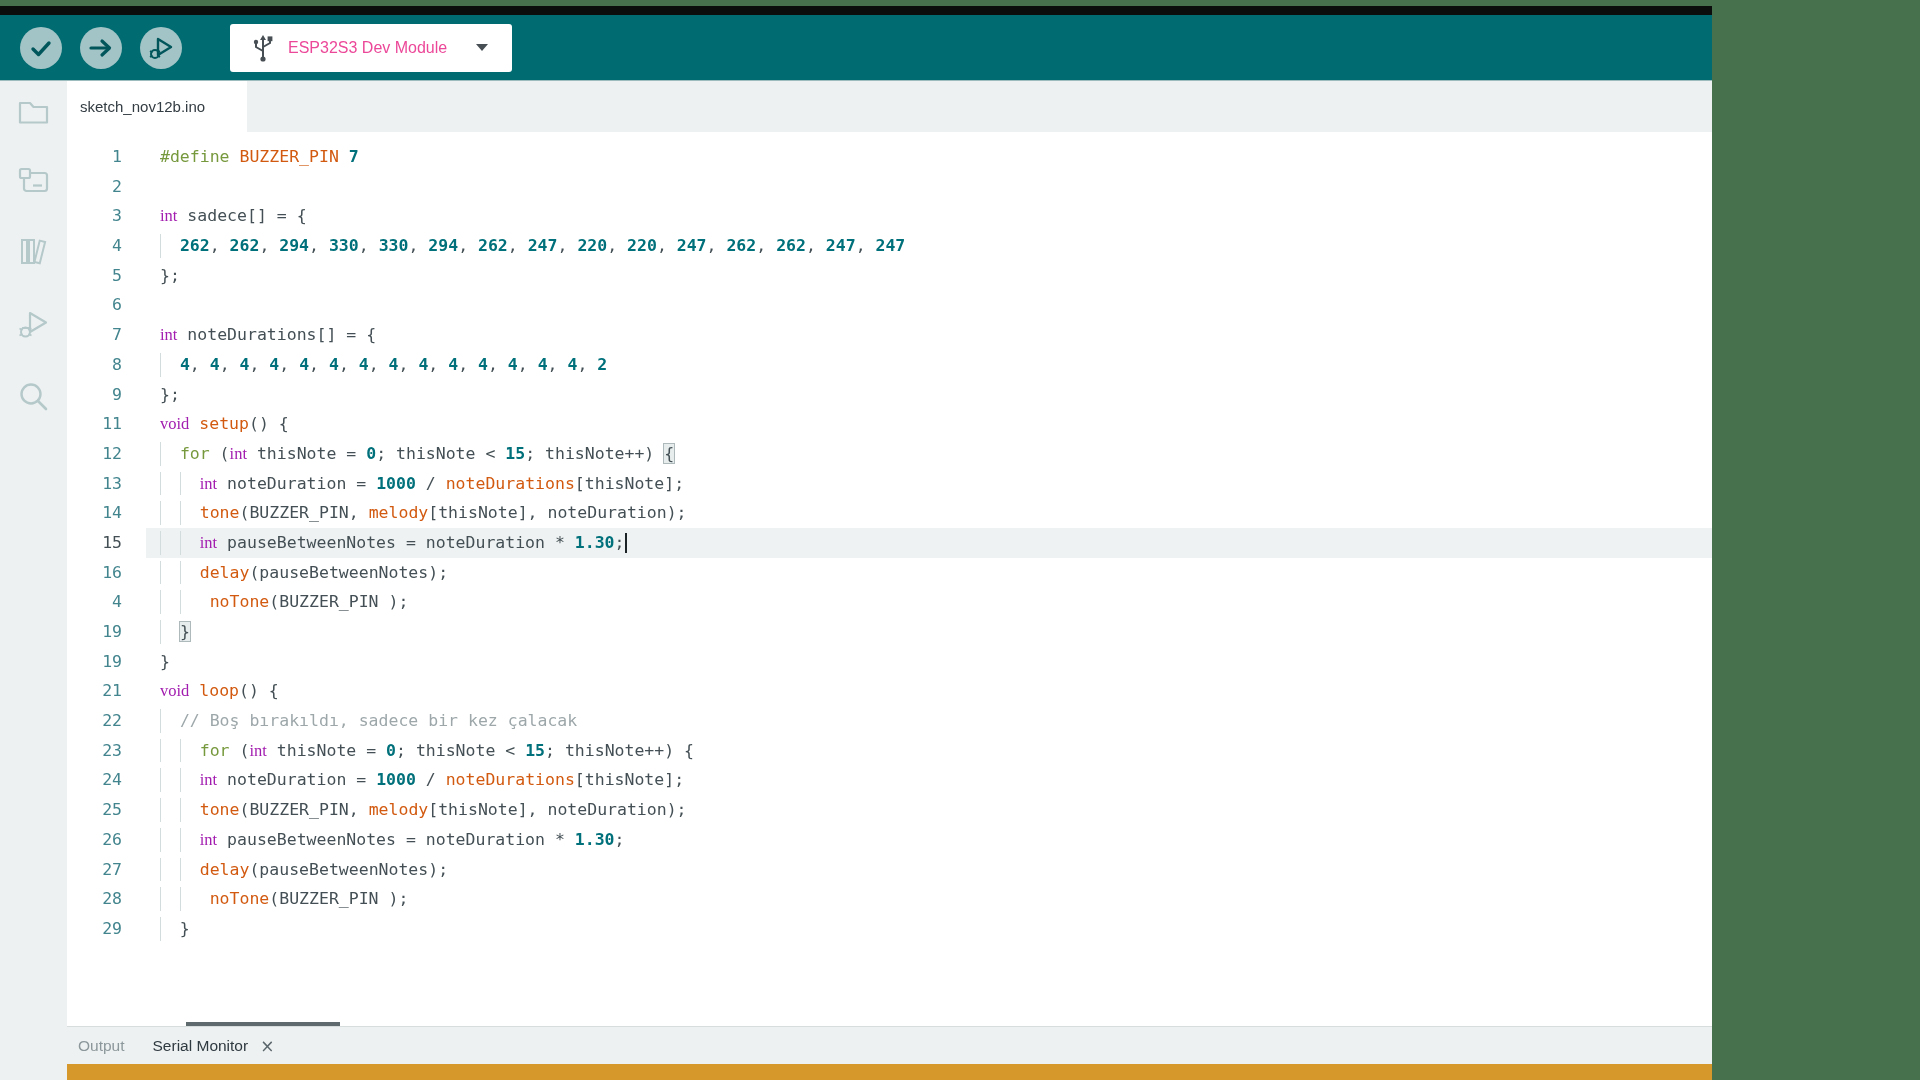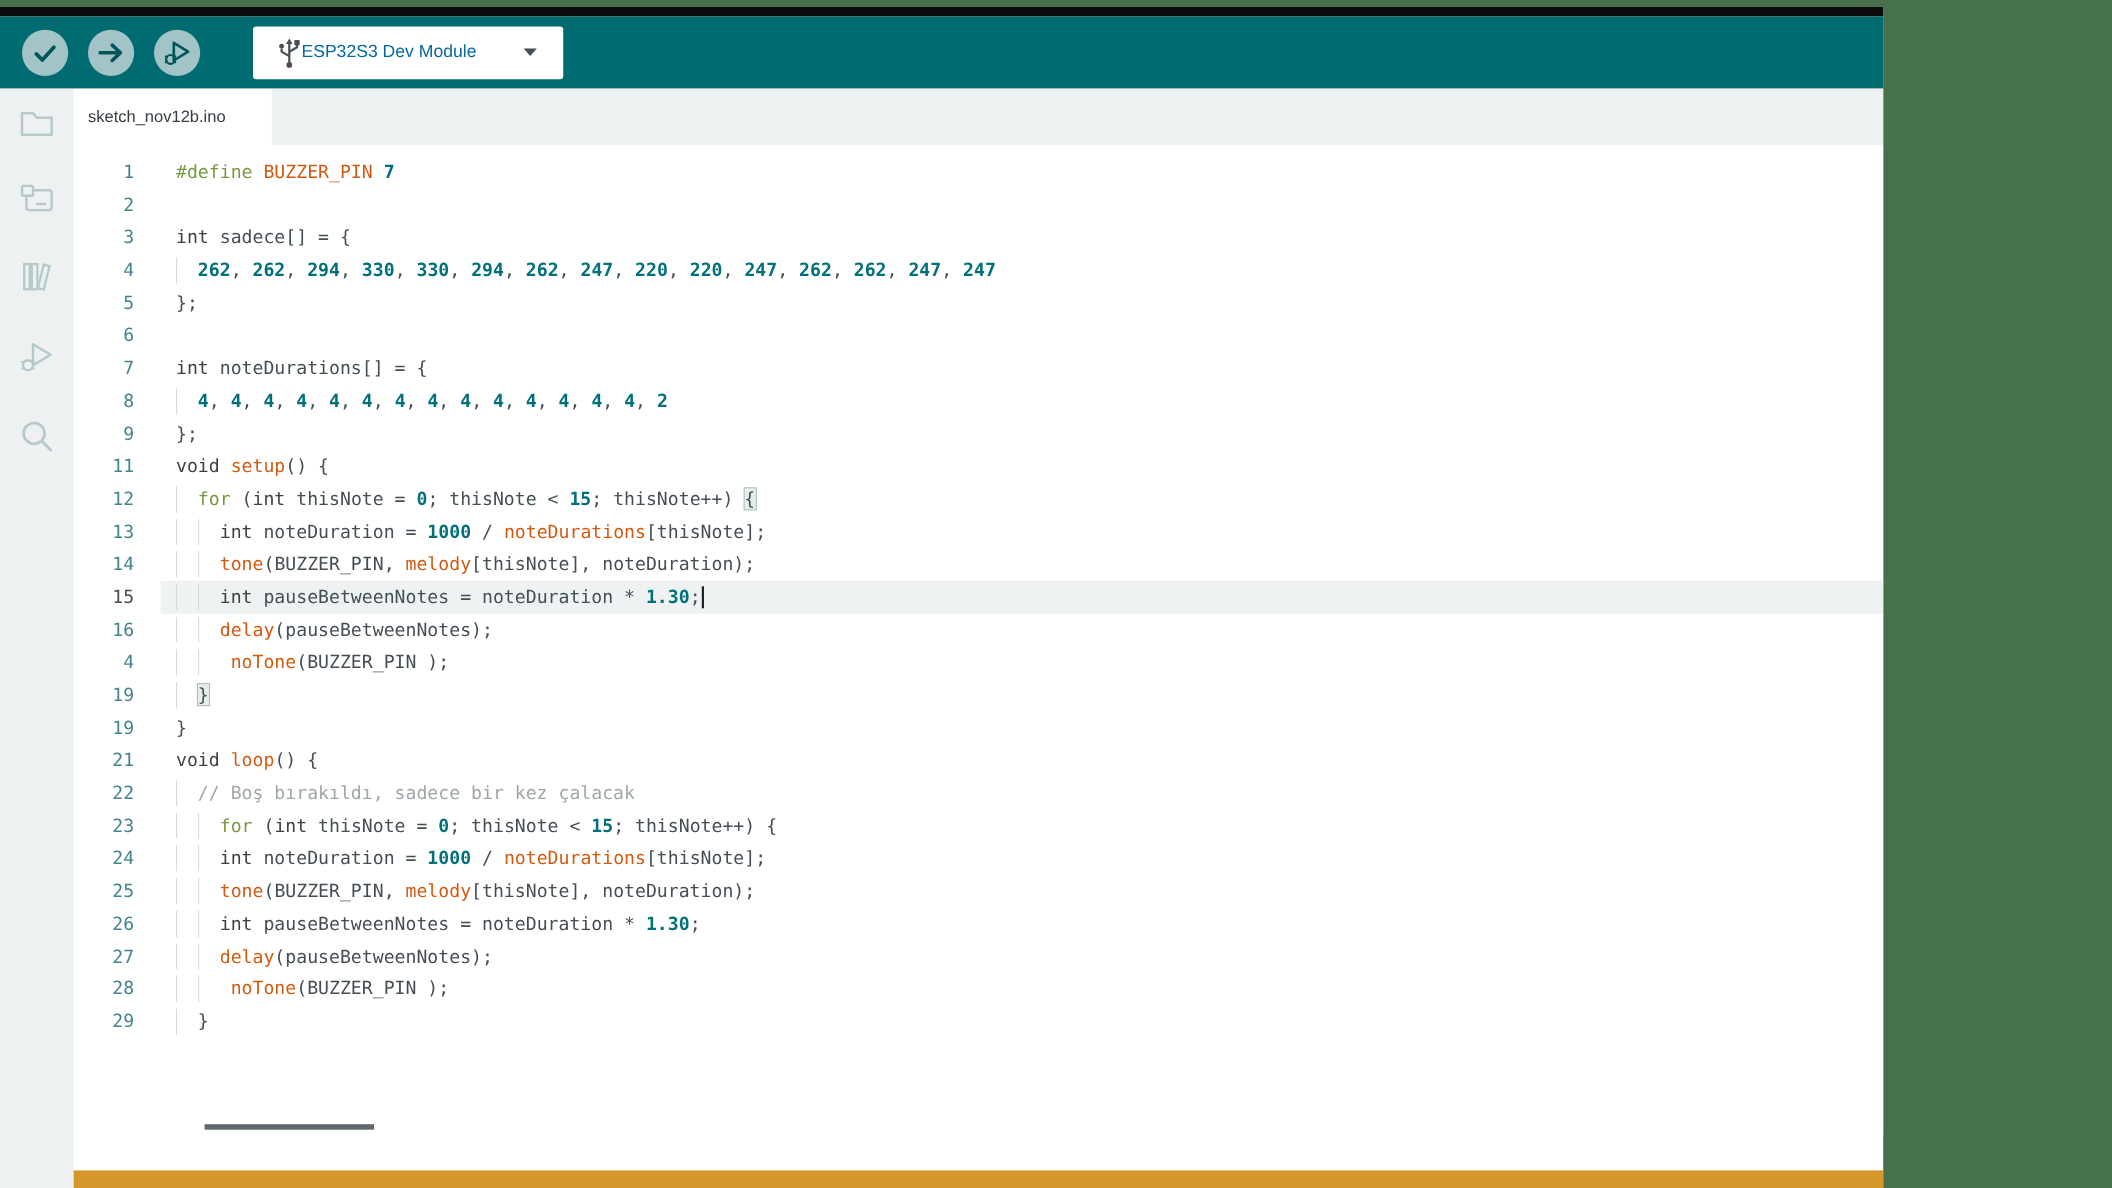--- a/index.html
+++ b/index.html
@@ -12,21 +12,21 @@
 
   
   .toolbar { position:absolute; left:0; top:9px; width:100%; height:66px; background:#006b70;
              border-bottom:1px solid #9dbcbe; display:flex; align-items:center; }
   .tb-btn { width:42px; height:42px; border-radius:50%; background:#a2c4c6; border:none;
             display:flex; align-items:center; justify-content:center; cursor:pointer; }
   .tb-btn.b1 { margin-left:20px; } .tb-btn { margin-right:18px; }
   .board-select { margin-left:30px; width:282px; height:48px; background:#ffffff; border-radius:3px;
                   display:flex; align-items:center; cursor:pointer; }
   .board-select .usb { margin-left:22px; }
-  .board-select .label { font-size:16px; color:#0369a1; flex:1; }
+  .board-select .label { margin-left:14px; font-size:16px; color:#ec4899; flex:1; }
   .board-select .caret { width:0; height:0; border-left:6px solid transparent; border-right:6px solid transparent;
                          border-top:7px solid #474f54; margin-right:24px; }
 
   
   .sidebar { position:absolute; left:0; top:75px; width:67px; height:999px; background:#edf1f1; }
   .side-icon { position:absolute; left:16px; width:35px; height:35px; cursor:pointer; }
 
   
   .tabbar { position:absolute; left:67px; top:75px; width:1645px; height:51px; background:#edf1f1; display:flex; }
   .tab { width:180px; height:51px; background:#ffffff; display:flex; align-items:center;
@@ -36,21 +36,21 @@
   .editor { position:absolute; left:67px; top:126px; width:1645px; height:900px; background:#ffffff; overflow:hidden; }
   .code-rows { position:absolute; left:0; top:10px; width:100%; }
   .code-row { display:flex; height:29.7px; line-height:29.7px;
               font-family:"DejaVu Sans Mono", monospace; font-size:16.5px; cursor:text; }
   .gutter-num { width:79px; padding-right:24px; text-align:right; color:#43858e; flex:none; cursor:pointer; }
   .code-row.active .gutter-num { color:#434f54; }
   .code-content { position:relative; flex:1; padding-left:14px; white-space:pre; color:#434f54; }
   .code-row.active .code-content { background:#eef2f2; }
   .guide { position:absolute; top:3px; bottom:3px; width:1px; background:#d3dcdd; }
   .tk-p  { color:#434f54; }
-  .tk-kt { color:#404040; }
+  .tk-kt { color:#a21caf;font-family:Liberation Serif, serif; }
   .tk-kg { color:#77993e; }
   .tk-fo { color:#d25a10; }
   .tk-n  { color:#00707a; font-weight:bold; }
   .tk-c  { color:#9da7aa; }
   .tk-bm { background:#e7eded; outline:1px solid #aeb9bc; }
   .caret-bar { display:inline-block; width:0; height:20px; border-left:2px solid #1c2326; vertical-align:middle; margin-left:1px; }
 
   .hscroll-thumb { position:absolute; left:186px; top:1016px; width:154px; height:5px; background:#5f6a6e; cursor:pointer; }
 
   
@@ -268,14 +268,23 @@
         </div>
         <div class="code-row">
           <div class="gutter-num">29</div>
           <div class="code-content"><span class="guide" style="left: 14px;"></span><span class="tk-p">  }</span></div>
         </div>
       </div>
   </div>
   <div class="hscroll-thumb"></div>
 
   <div class="panel-left-fill"></div>
+  <div class="panel">
+      <span class="panel-tab">
+        <span>Output</span>
+      </span>
+      <span class="panel-tab active">
+        <span>Serial Monitor</span>
+        <span class="panel-close">×</span>
+      </span>
+    </div>
   <div class="statusbar"></div>
 </div>
 
 </body></html>

